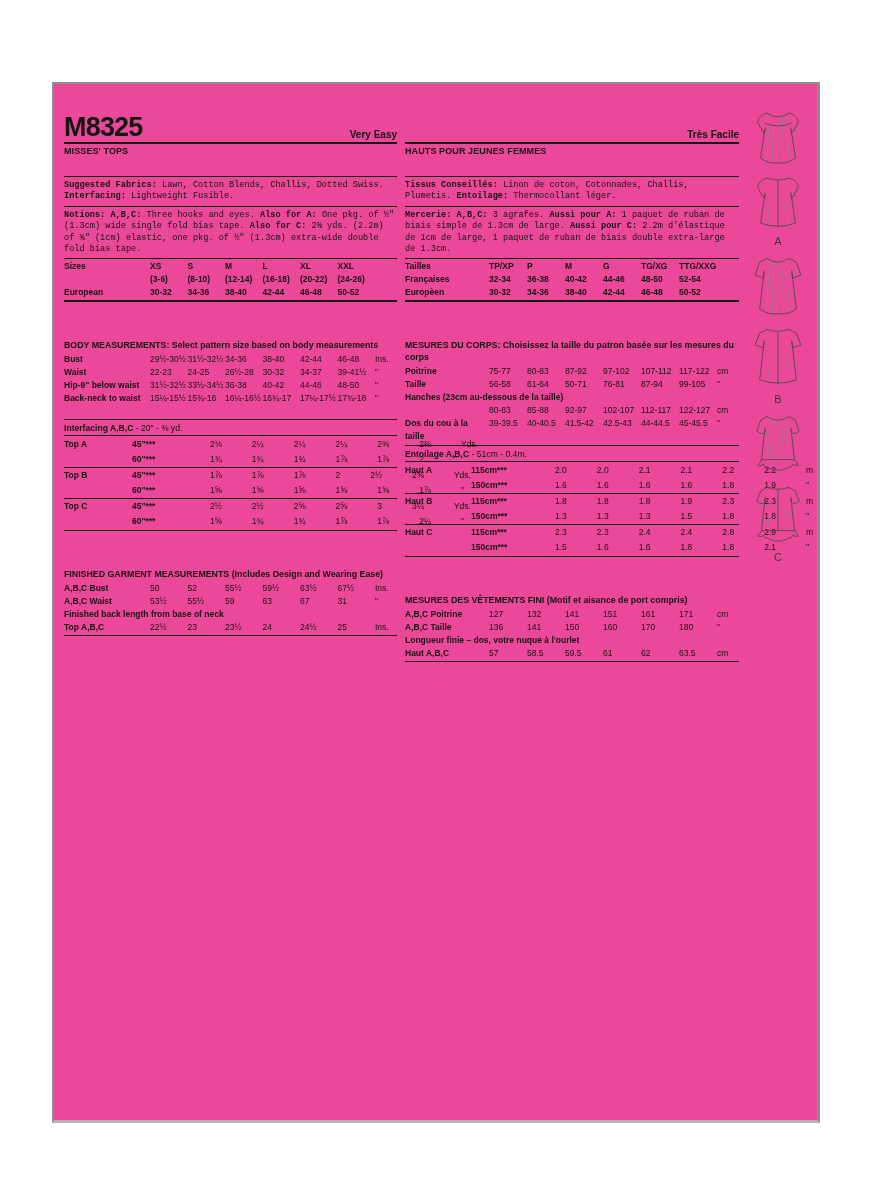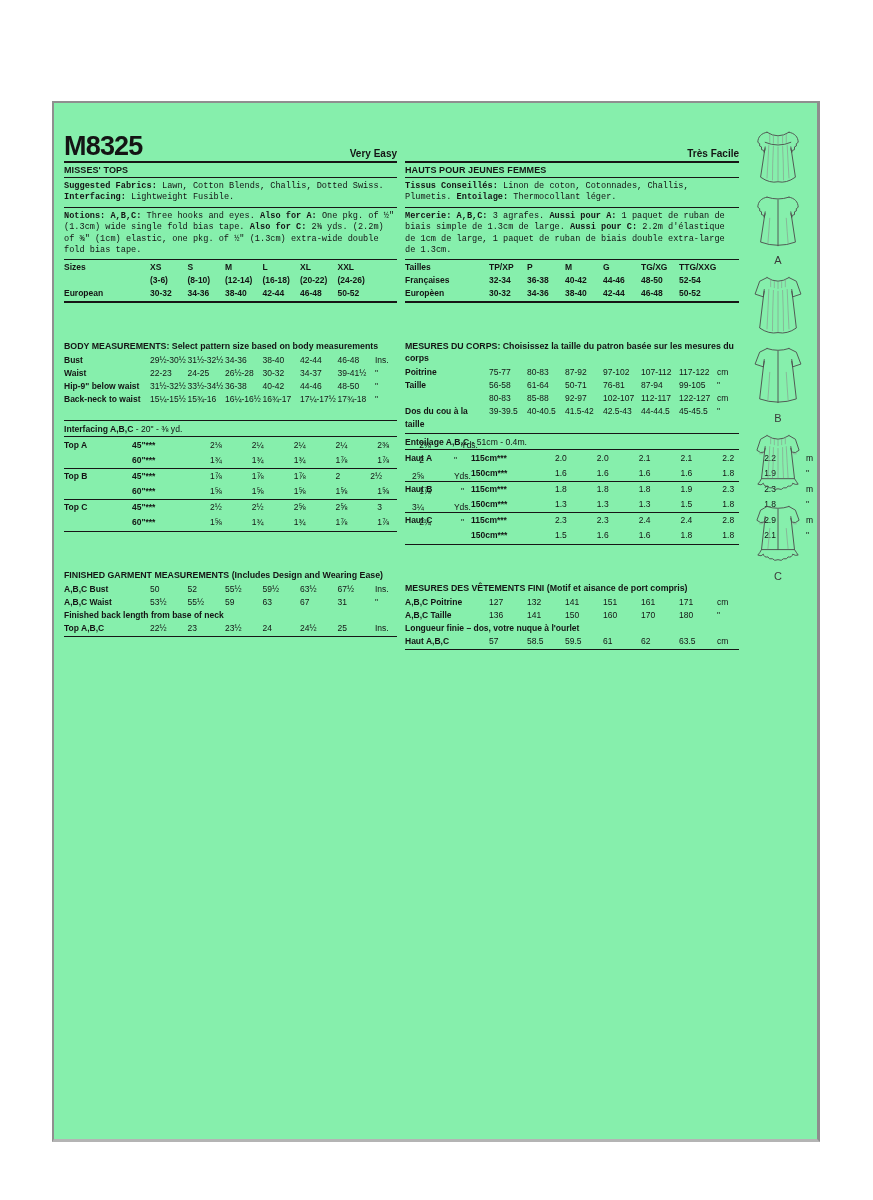--- a/index.html
+++ b/index.html
@@ -1,31 +1,31 @@
 <!DOCTYPE html>
 <html><head>
 <meta charset="utf-8">
 <style>
   html,body{margin:0;padding:0;background:#fff;}
   body{width:873px;height:1200px;position:relative;font-family:"Liberation Sans",sans-serif;color:#141414;-webkit-font-smoothing:antialiased;}
-  .page{position:absolute;left:52px;top:101px;width:763px;height:1036px;background:#86efac;
+  .page{position:absolute;left:52px;top:82px;width:763px;height:1036px;background:#ec4899;
         border-top:2px solid #8f8f8f;border-left:2px solid #8f8f8f;
         border-right:3px solid #8e8e8e;border-bottom:3px solid #b4b4b4;}
   .inner{position:relative;padding:26px 10px 0 10px;}
   .cols{display:flex;}
   .col{width:333px;}
   .col.en{margin-right:8px;}
   .col.fr{width:334px;}
 
   .colhead{display:flex;justify-content:space-between;align-items:flex-end;
            border-bottom:2px solid #161616;padding-bottom:2px;min-height:30px;}
   .code{font-size:27px;font-weight:bold;letter-spacing:-0.8px;line-height:25px;}
   .diff{font-size:10px;font-weight:bold;text-align:right;}
 
-  .sect-title{font-size:9px;font-weight:bold;padding:2px 0 2px 0;border-bottom:1.5px solid #161616;letter-spacing:0.1px;}
+  .sect-title{font-size:9px;font-weight:bold;padding:2px 0 20px 0;border-bottom:1.5px solid #161616;letter-spacing:0.1px;}
   .para{font-size:8.6px;line-height:11.4px;padding:3px 0;border-bottom:1px solid #161616;font-family:Liberation Mono, monospace;}
   .para b{font-weight:bold;}
 
   .tbl{padding:1px 0;}
   .trow{display:grid;align-items:baseline;line-height:13px;font-size:8.5px;}
   .t-size .trow{grid-template-columns:86px repeat(6,1fr) 22px;}
   .t-meas .trow{grid-template-columns:86px repeat(6,1fr) 22px;}
   .fr .t-size .trow,.fr .t-meas .trow{grid-template-columns:84px repeat(6,1fr) 22px;}
   .t-yard .trow{grid-template-columns:38px 48px repeat(6,1fr) 26px;line-height:15px;gap:30px;}
   .fr .t-yard .trow{grid-template-columns:36px 54px repeat(6,1fr) 20px;}
@@ -303,20 +303,21 @@
             <div class="trow">
               <span class="cell c0">Taille</span>
               <span class="cell c1">56-58</span>
               <span class="cell c2">61-64</span>
               <span class="cell c3">50-71</span>
               <span class="cell c4">76-81</span>
               <span class="cell c5">87-94</span>
               <span class="cell c6">99-105</span>
               <span class="cell c7">"</span>
             </div>
+            <div class="trow spanrow"><span class="cell c0">Hanches (23cm au-dessous de la taille)</span></div>
             <div class="trow">
               <span class="cell c0"></span>
               <span class="cell c1">80-83</span>
               <span class="cell c2">85-88</span>
               <span class="cell c3">92-97</span>
               <span class="cell c4">102-107</span>
               <span class="cell c5">112-117</span>
               <span class="cell c6">122-127</span>
               <span class="cell c7">cm</span>
             </div>

